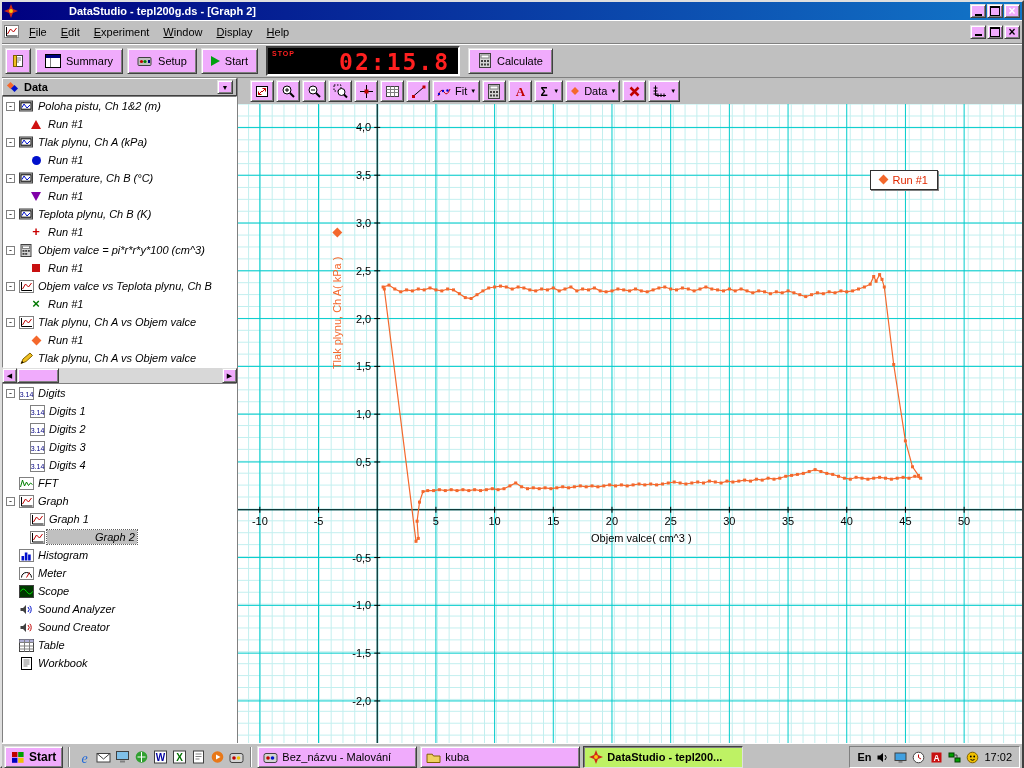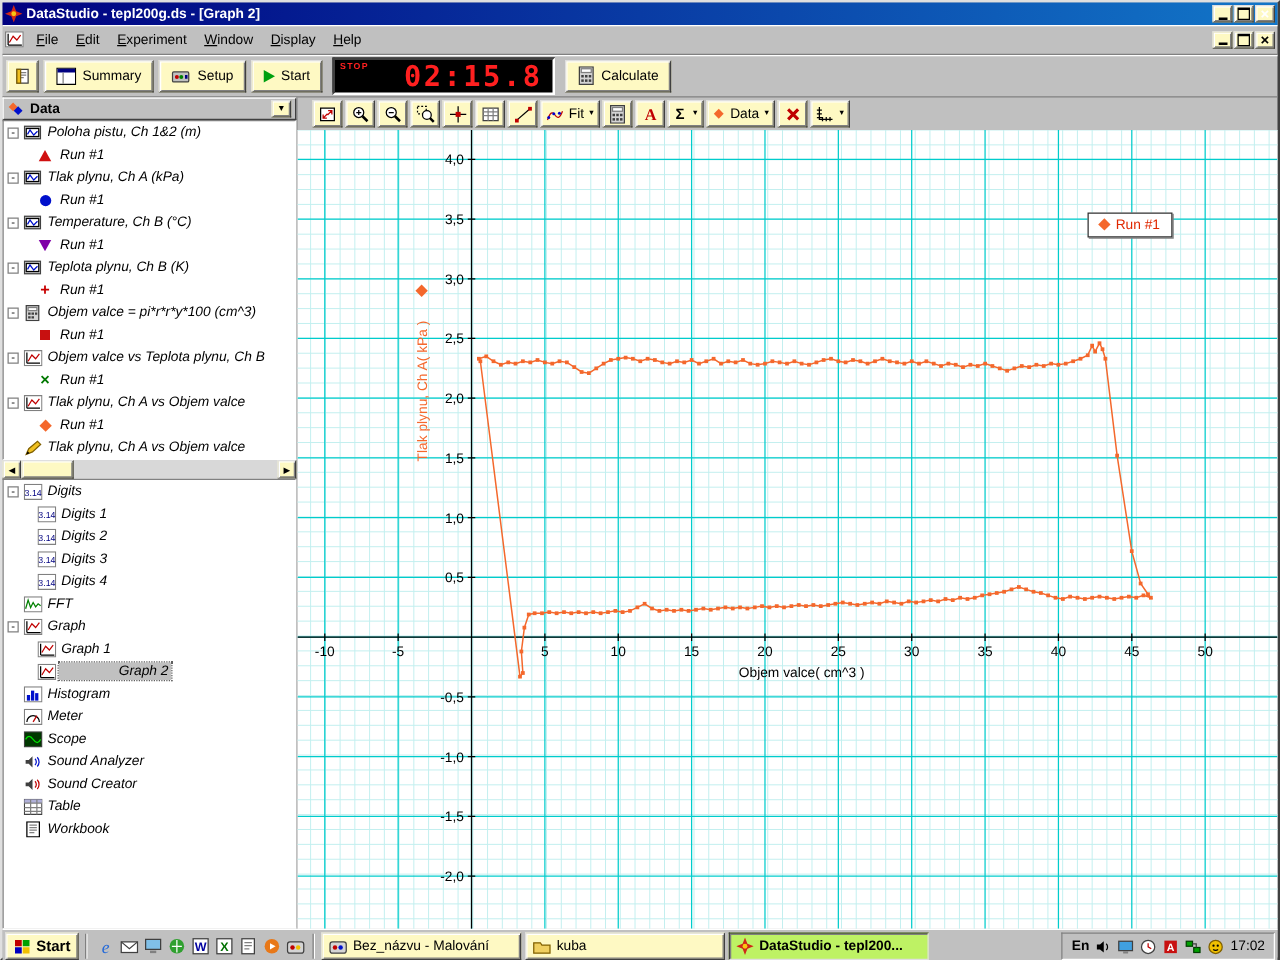--- a/index.html
+++ b/index.html
@@ -1,42 +1,42 @@
 <!DOCTYPE html>
 <html style="--series: #f4682c;"><head>
 <meta charset="utf-8">
 <style>
   * { margin:0; padding:0; box-sizing:border-box; }
   html,body { width:1024px; height:768px; overflow:hidden; }
   body { font-family:"Liberation Sans", sans-serif; font-size:11px; background:#c0c0c0; color:#000; }
   .screen { width:1024px; height:768px; display:flex; flex-direction:column; border:2px solid; border-color:#dfdfdf #404040 #404040 #dfdfdf; }
 
   
-  .raised { background:#fef9c3; border:1px solid; border-color:#dfdfdf #404040 #404040 #dfdfdf; box-shadow:inset 1px 1px 0 #fff, inset -1px -1px 0 #808080; }
+  .raised { background:#f0abfc; border:1px solid; border-color:#dfdfdf #404040 #404040 #dfdfdf; box-shadow:inset 1px 1px 0 #fff, inset -1px -1px 0 #808080; }
 
   
   .titlebar { height:18px; background:linear-gradient(90deg,#000080,#1276c8); color:#fff; display:flex; align-items:center; padding:0 2px; gap:3px; flex:0 0 auto; }
-  .titlebar .title-text { font-weight:bold; font-size:11px; white-space:nowrap; }
+  .titlebar .title-text { font-weight:bold; font-size:11px; white-space:nowrap;margin-left:48px; }
   .winbtns { margin-left:auto; display:flex; gap:1px; }
   .winbtn { width:16px; height:14px; display:flex; align-items:center; justify-content:center; cursor:default; }
   .g-min::after { content:""; width:7px; height:2px; background:#000; margin-top:7px; }
   .g-max::after { content:""; width:8px; height:7px; border:1px solid #000; border-top-width:2px; }
   .g-close::after { content:"×"; font-weight:bold; font-size:12px; line-height:10px; }
 
   
   .menubar { height:24px; display:flex; align-items:center; padding:0 2px; gap:0; flex:0 0 auto; border-bottom:1px solid #808080; box-shadow:0 1px 0 #fff inset; }
   .menu-item { padding:12px 7px; }
   .menu-item:first-letter { text-decoration:underline; }
 
   
   .toolbar1 { height:34px; display:flex; align-items:center; gap:4px; padding:2px 3px; flex:0 0 auto; border-bottom:1px solid #808080; box-shadow:0 1px 0 #fff inset; }
   .tbtn { height:26px; display:flex; align-items:center; gap:5px; padding:0 9px; font-size:11px; white-space:nowrap; }
   .tbtn-small { width:26px; padding:0; justify-content:center; }
   .play-tri { width:0; height:0; border-top:5px solid transparent; border-bottom:5px solid transparent; border-left:9px solid #00a010; }
-  .timer { width:178px; height:30px; background:#000; position:relative; border:2px solid; border-color:#404040 #fff #fff #404040; margin:0 4px; flex:0 0 auto; }
+  .timer { width:194px; height:30px; background:#000; position:relative; border:2px solid; border-color:#404040 #fff #fff #404040; margin:0 4px; flex:0 0 auto; }
   .timer .stop { position:absolute; left:4px; top:2px; font-size:7px; font-weight:bold; color:#ff2020; letter-spacing:1px; }
   .timer .digits { position:absolute; right:8px; top:1px; font-family:"DejaVu Sans Mono", monospace; font-weight:bold; font-size:23px; color:#ff2020; letter-spacing:2px; }
 
   
   .mainrow { height:665px; display:flex; flex:0 0 auto; }
   .leftcol { width:236px; display:flex; flex-direction:column; flex:0 0 auto; border-right:1px solid #808080; }
   .panel-header { height:18px; display:flex; align-items:center; gap:4px; padding:0 3px; background:#c0c0c0; border:1px solid; border-color:#fff #404040 #404040 #fff; font-weight:bold; }
   .dd-btn { margin-left:auto; width:16px; height:14px; font-size:7px; display:flex; align-items:center; justify-content:center; }
   .tree { background:#fff; border:1px solid; border-color:#808080 #fff #fff #808080; overflow:hidden; }
   #data-tree { height:272px; }

